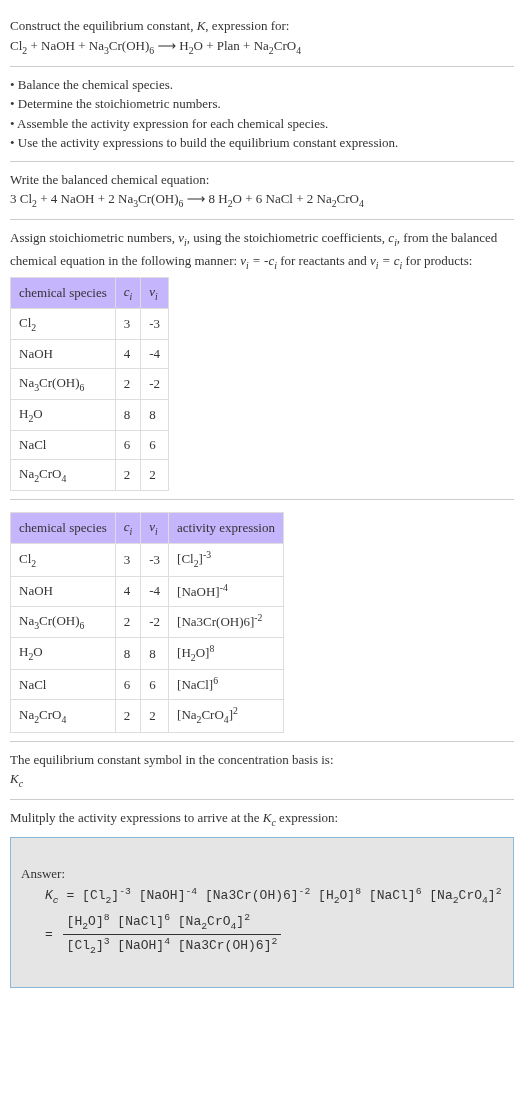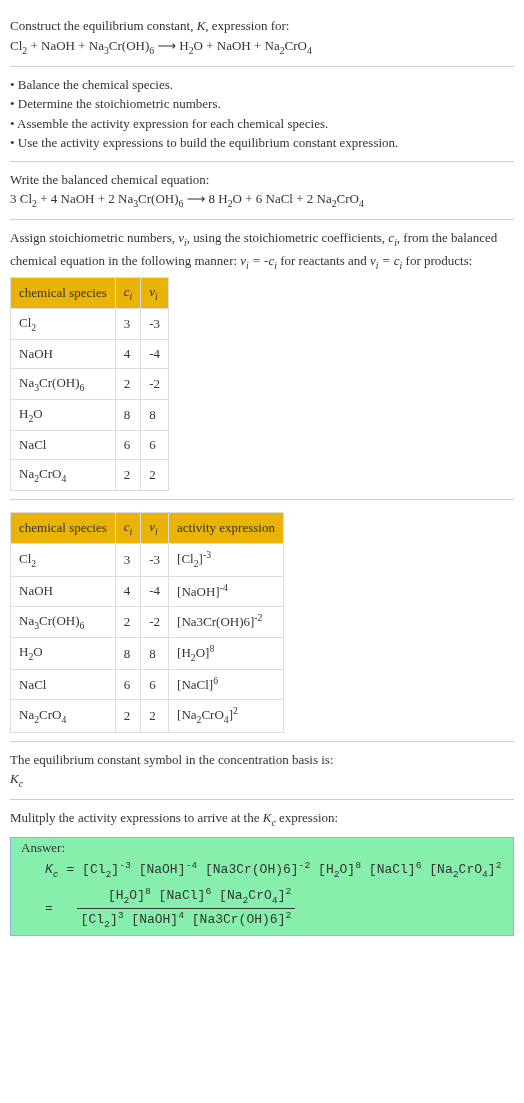--- a/index.html
+++ b/index.html
@@ -23,47 +23,47 @@
     table {
       border-collapse: collapse;
       margin-top: 4px;
     }
     th, td {
       border: 1px solid #ddd;
       padding: 4px 8px;
       text-align: left;
       font-weight: normal;
     }
-    th { background: #eab308; }
+    th { background: #c4b5fd; }
     .answer-box {
       border: 1px solid #8cb8d8;
-      background: #86efac;
-      padding: 0 10px;
+      background: #e5e5e5;
+      padding: 26px 10px;
       margin-top: 6px;
     }
     .frac {
       display: inline-block;
       vertical-align: middle;
-      text-align: right;
-      margin: 0 16px;
+      text-align: left;
+      margin: 0 2px;
     }
     .frac .num { display: block; border-bottom: 1px solid #333; padding: 0 4px; }
     .frac .den { display: block; padding: 0 4px; }
     .eq-line { margin: 2px 0; font-family: Liberation Mono, monospace; }
     .indent { padding-left: 24px; }
   </style>
 </head>
 <body>
 
 <div class="section">
   <div>
     <span>Construct the equilibrium constant, </span><span class="italic">K</span><span>, expression for:</span>
   </div>
   <div>
-    <span>Cl</span><sub>2</sub><span> + NaOH + Na</span><sub>3</sub><span>Cr(OH)</span><sub>6</sub><span>  ⟶  H</span><sub>2</sub><span>O + NaOH + Na</span><sub>2</sub><span>CrO</span><sub>4</sub>
+    <span>Cl</span><sub>2</sub><span> + NaOH + Na</span><sub>3</sub><span>Cr(OH)</span><sub>6</sub><span>  ⟶  H</span><sub>2</sub><span>O + Plan + Na</span><sub>2</sub><span>CrO</span><sub>4</sub>
   </div>
 </div>
 
 <div class="section">
   <div>• Balance the chemical species.</div>
   <div>• Determine the stoichiometric numbers.</div>
   <div>• Assemble the activity expression for each chemical species.</div>
   <div>• Use the activity expressions to build the equilibrium constant expression.</div>
 </div>
 

